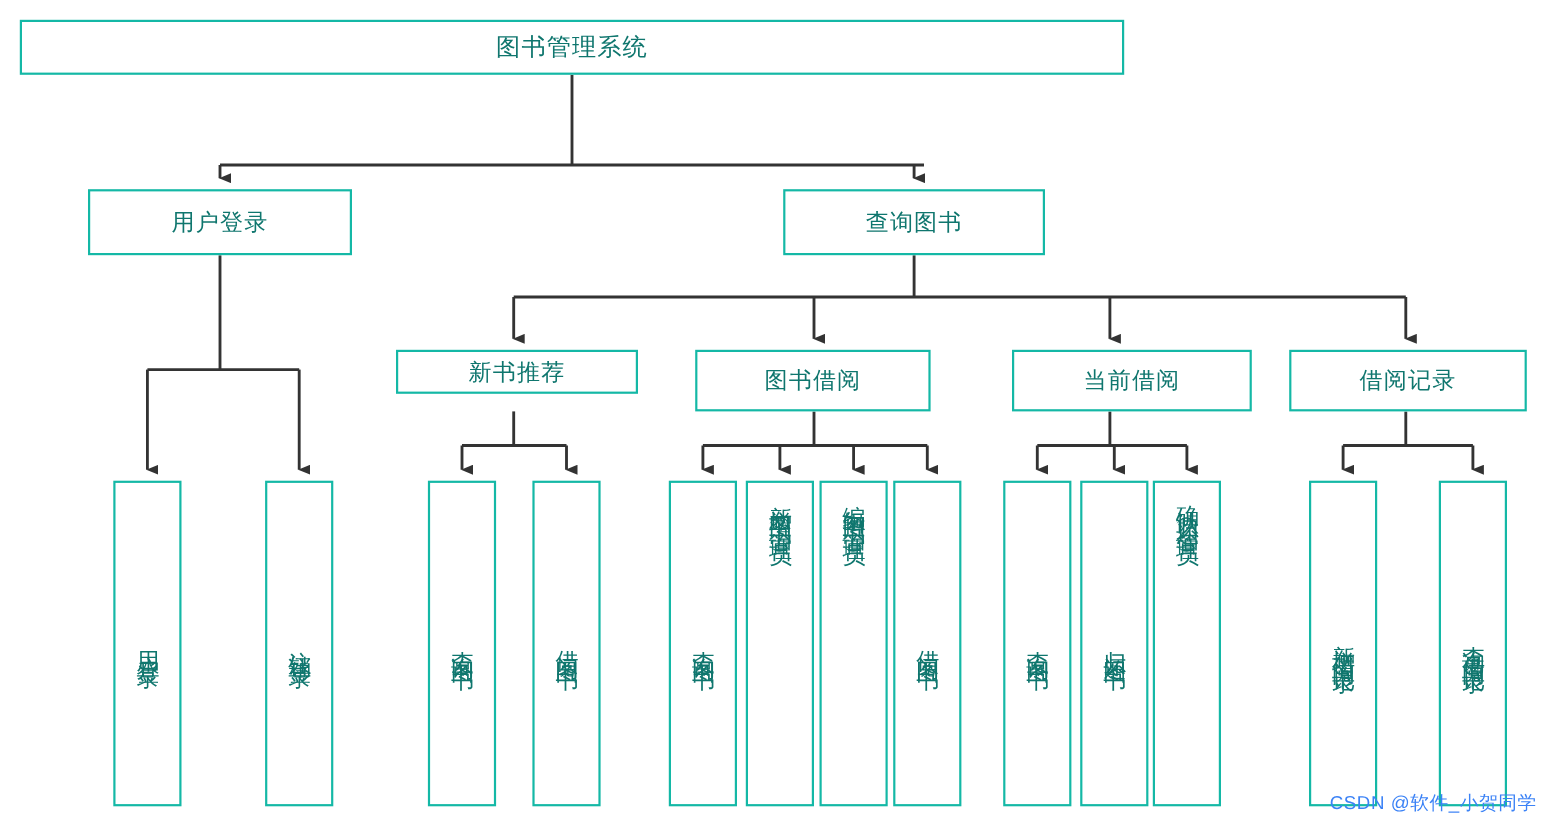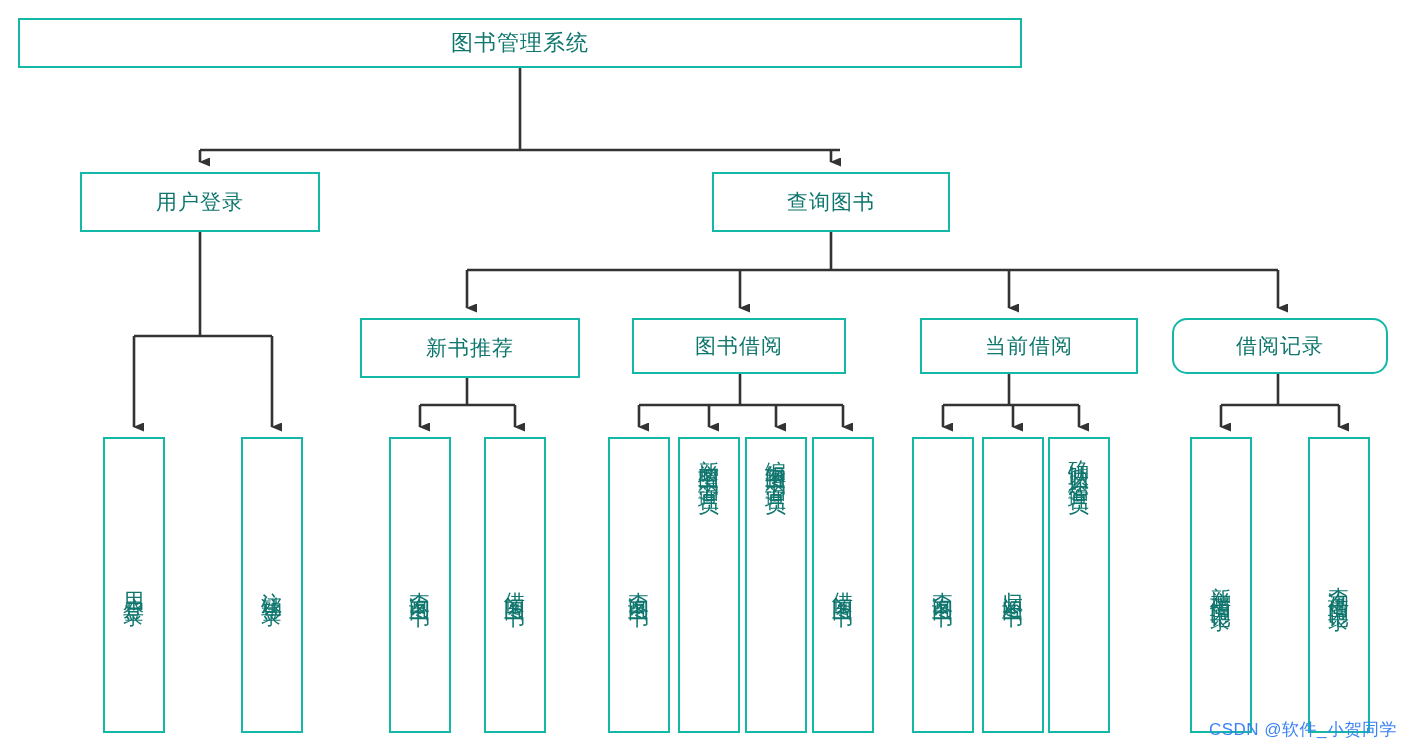--- a/index.html
+++ b/index.html
@@ -136,30 +136,30 @@
     <span>图书管理系统</span>
   </div>
 
   <div class="node node-l1" style="left:80px; top:172px; width:240px; height:60px;">
     <span>用户登录</span>
   </div>
   <div class="node node-l1" style="left:712px; top:172px; width:238px; height:60px;">
     <span>查询图书</span>
   </div>
 
-  <div class="node node-l2" style="left:360px; top:318px; width:220px; height:60px;font-family:Liberation Mono, monospace;">
+  <div class="node node-l2" style="left:360px; top:318px; width:220px; height:40px;font-family:Liberation Mono, monospace;">
     <span>新书推荐</span>
   </div>
   <div class="node node-l2" style="left:632px; top:318px; width:214px; height:56px;">
     <span>图书借阅</span>
   </div>
   <div class="node node-l2" style="left:920px; top:318px; width:218px; height:56px;">
     <span>当前借阅</span>
   </div>
-  <div class="node node-l2" style="left:1172px; top:318px; width:216px; height:56px;border-radius:15px;">
+  <div class="node node-l2" style="left:1172px; top:318px; width:216px; height:56px;">
     <span>借阅记录</span>
   </div>
 
   <div class="node node-leaf leaf-center" style="left:103px; top:437px; width:62px; height:296px;">
     <span class="vtext">用户登录</span>
   </div>
   <div class="node node-leaf leaf-center" style="left:241px; top:437px; width:62px; height:296px;">
     <span class="vtext">注销登录</span>
   </div>
 

